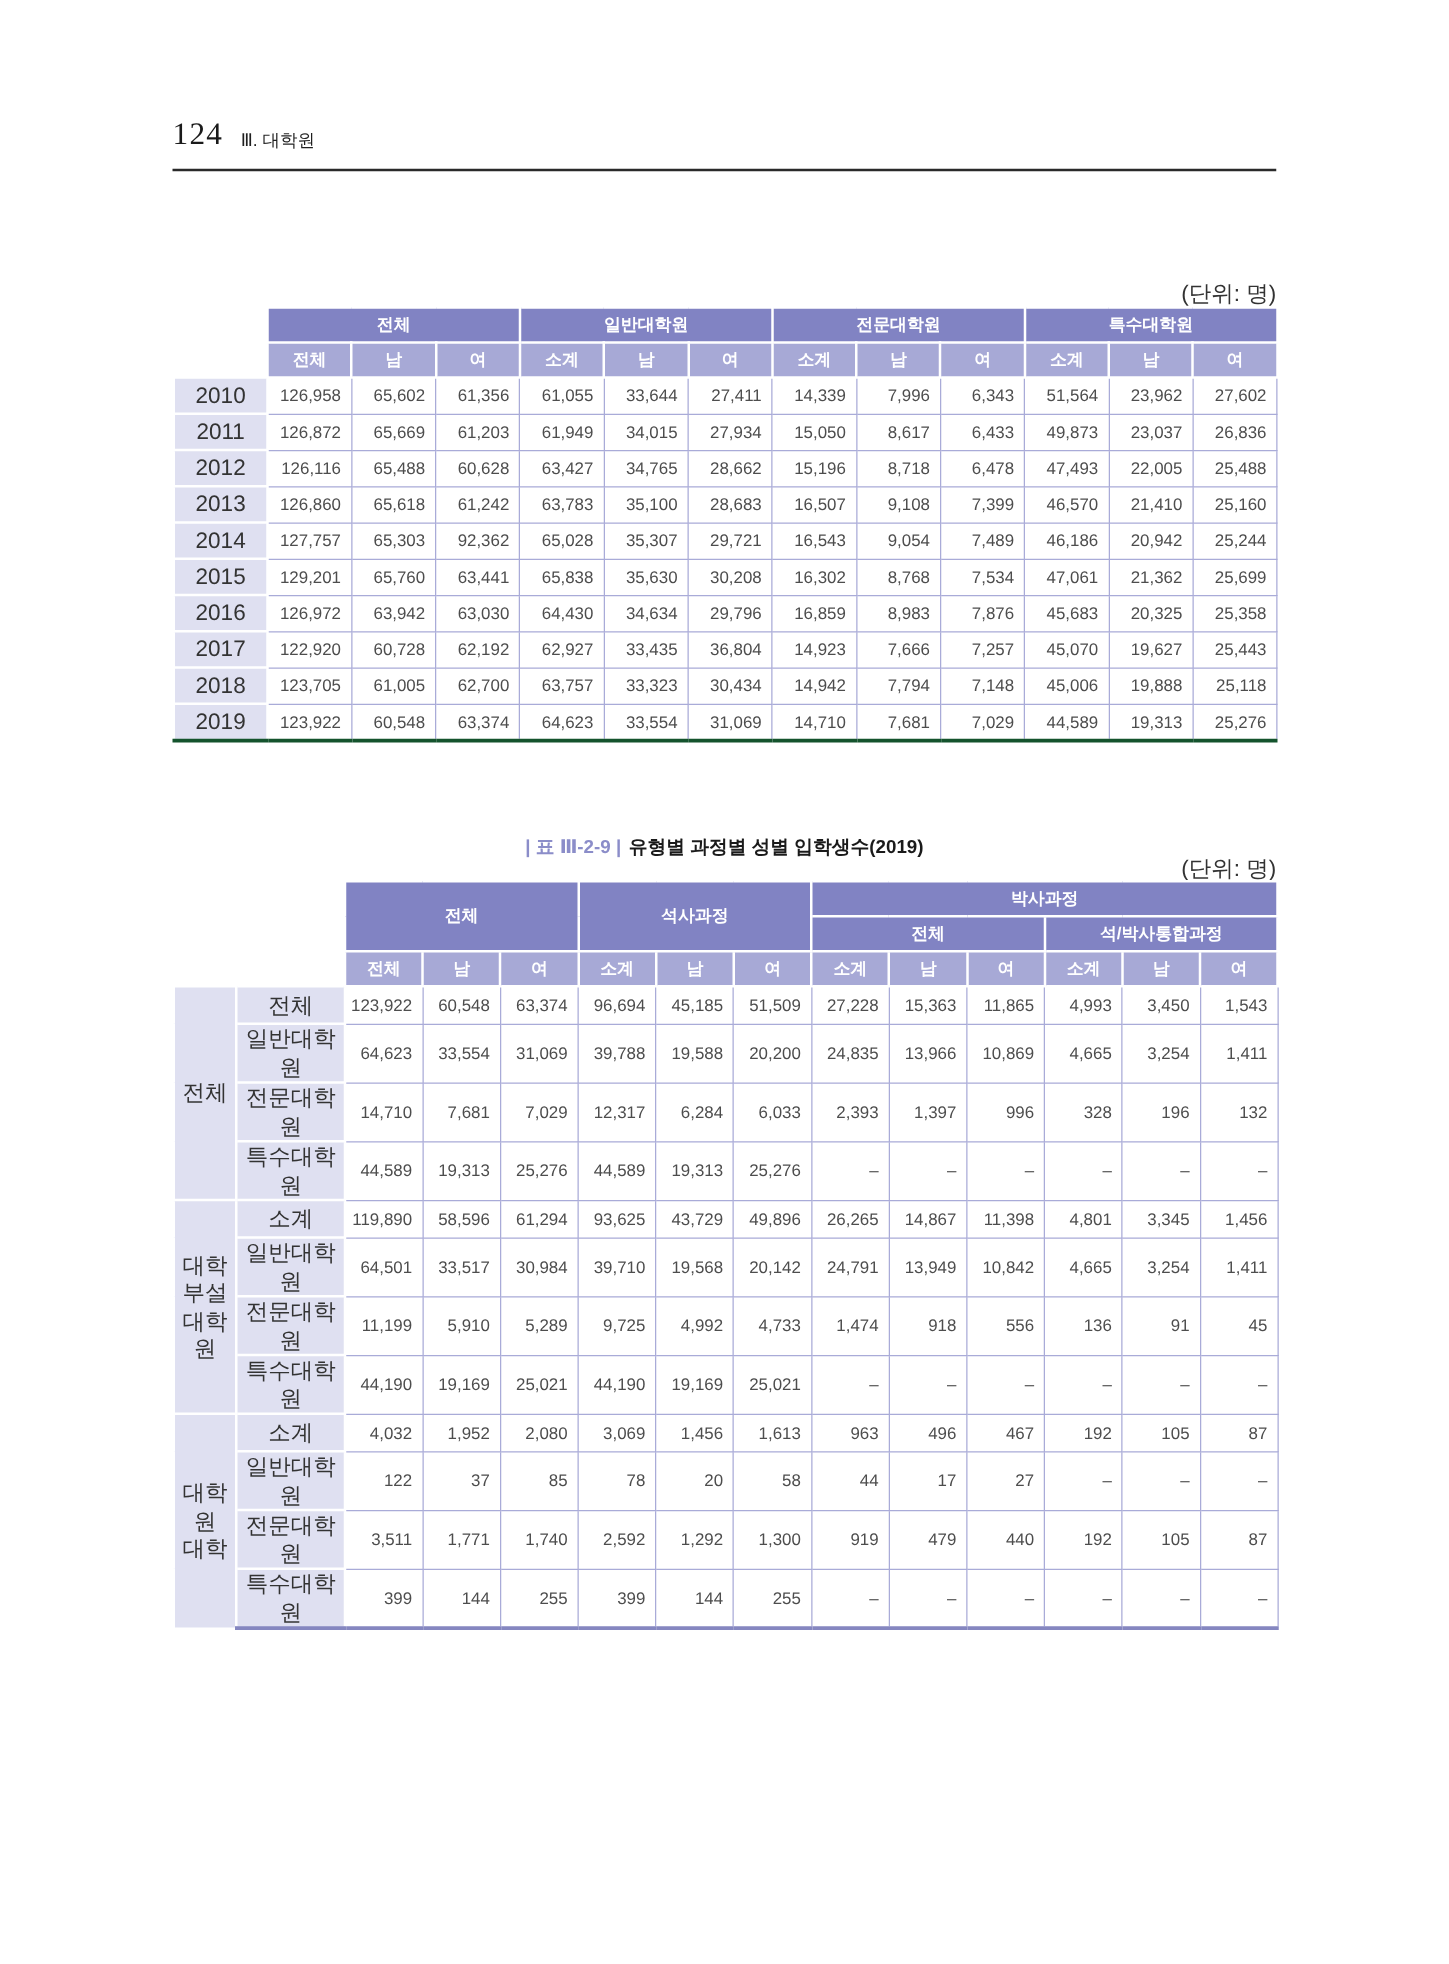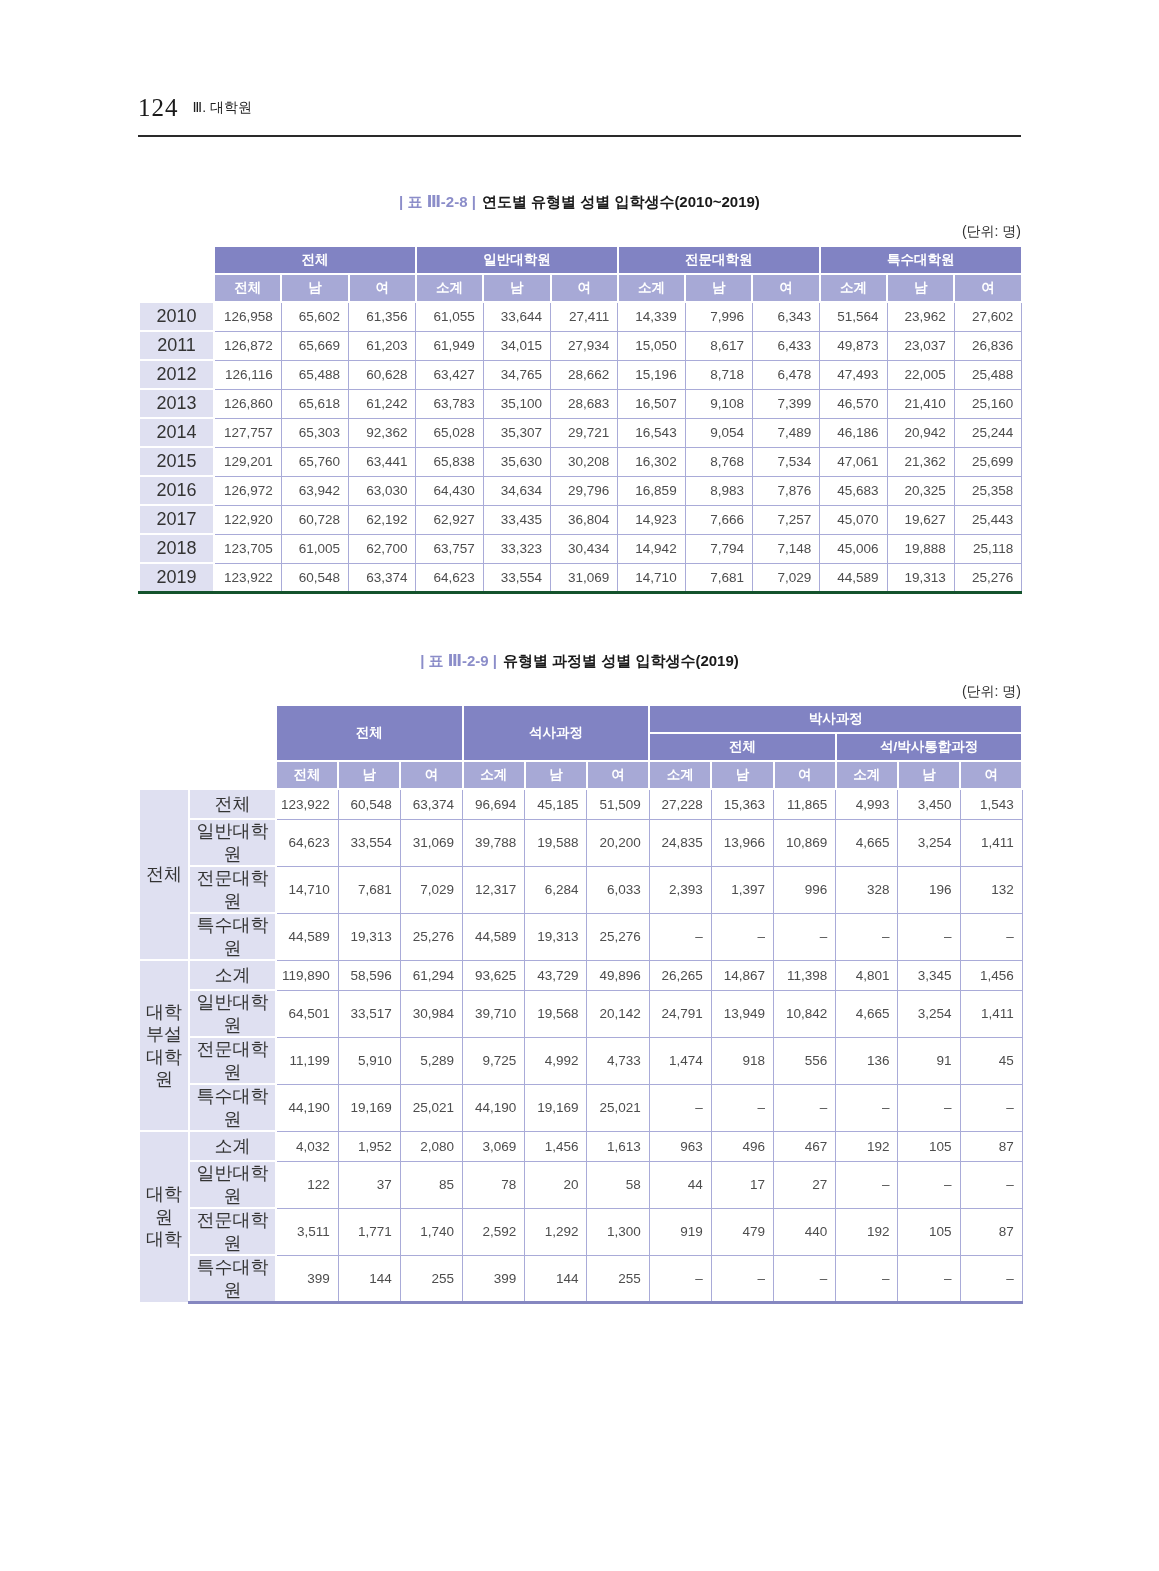--- a/index.html
+++ b/index.html
@@ -11,37 +11,37 @@
     color:#222;
     overflow:hidden;
   }
   .content-x{left:138px;width:883px;}
 
   
   .page-header{
     position:absolute;top:94px;
     border-bottom:2px solid #2a2a2a;
     padding-bottom:13px;
-    display:flex;align-items:center;gap:14px;
+    display:flex;align-items:flex-end;gap:14px;
   }
   .page-number{
     font-family:"Liberation Serif","DejaVu Serif",serif;
     font-size:25px;color:#1a1a1a;letter-spacing:1px;
   }
   .page-section{font-size:14px;color:#1f1f1f;}
 
   
   .tbl-title{
     position:absolute;text-align:center;
     font-size:15px;font-weight:bold;color:#1a1a1a;
   }
   .tbl-title .accent{color:#8b8dc9;margin-right:6px;}
   .unit-note{
     position:absolute;text-align:right;
-    font-size:14px;color:#333;
+    font-size:18px;color:#333;
   }
 
   
   table{border-collapse:collapse;table-layout:fixed;}
   .tbl{position:absolute;}
   th{
     background:#8183c3;color:#ffffff;font-weight:bold;
     font-size:13.5px;border:2px solid #ffffff;
     padding:0;text-align:center;
   }
@@ -67,23 +67,20 @@
 </head>
 <body>
 
 <div class="page">
 
   <div class="page-header content-x">
     <span class="page-number">124</span>
     <span class="page-section">Ⅲ. 대학원</span>
   </div>
 
-  <div class="tbl-title content-x" style="top:193px;">
-    <span class="accent">| 표 Ⅲ-2-8 |</span><span>연도별 유형별 성별 입학생수(2010~2019)</span>
-  </div>
   <div class="unit-note content-x" style="top:223px;">(단위:  명)</div>
 
   <table class="tbl content-x" id="table1" style="top:245px;width:883px;">
     <colgroup>
       <col style="width:75px;">
       <col span="12" style="width:67.3px;">
     </colgroup>
     <thead>
       <tr>
         <td class="corner" rowspan="2"></td>
@@ -254,21 +251,21 @@
           <td class="num-cell">14,710</td>
           <td class="num-cell">7,681</td>
           <td class="num-cell">7,029</td>
           <td class="num-cell">44,589</td>
           <td class="num-cell">19,313</td>
           <td class="num-cell">25,276</td>
         </tr>
       </tbody>
   </table>
 
-  <div class="tbl-title content-x" style="top:652px;">
+  <div class="tbl-title content-x" style="top:668px;">
     <span class="accent">| 표 Ⅲ-2-9 |</span><span>유형별 과정별 성별 입학생수(2019)</span>
   </div>
   <div class="unit-note content-x" style="top:683px;">(단위:  명)</div>
 
   <table class="tbl content-x" id="table2" style="top:704px;width:883px;">
     <colgroup>
       <col style="width:50px;">
       <col style="width:87px;">
       <col span="12" style="width:62.2px;">
     </colgroup>

